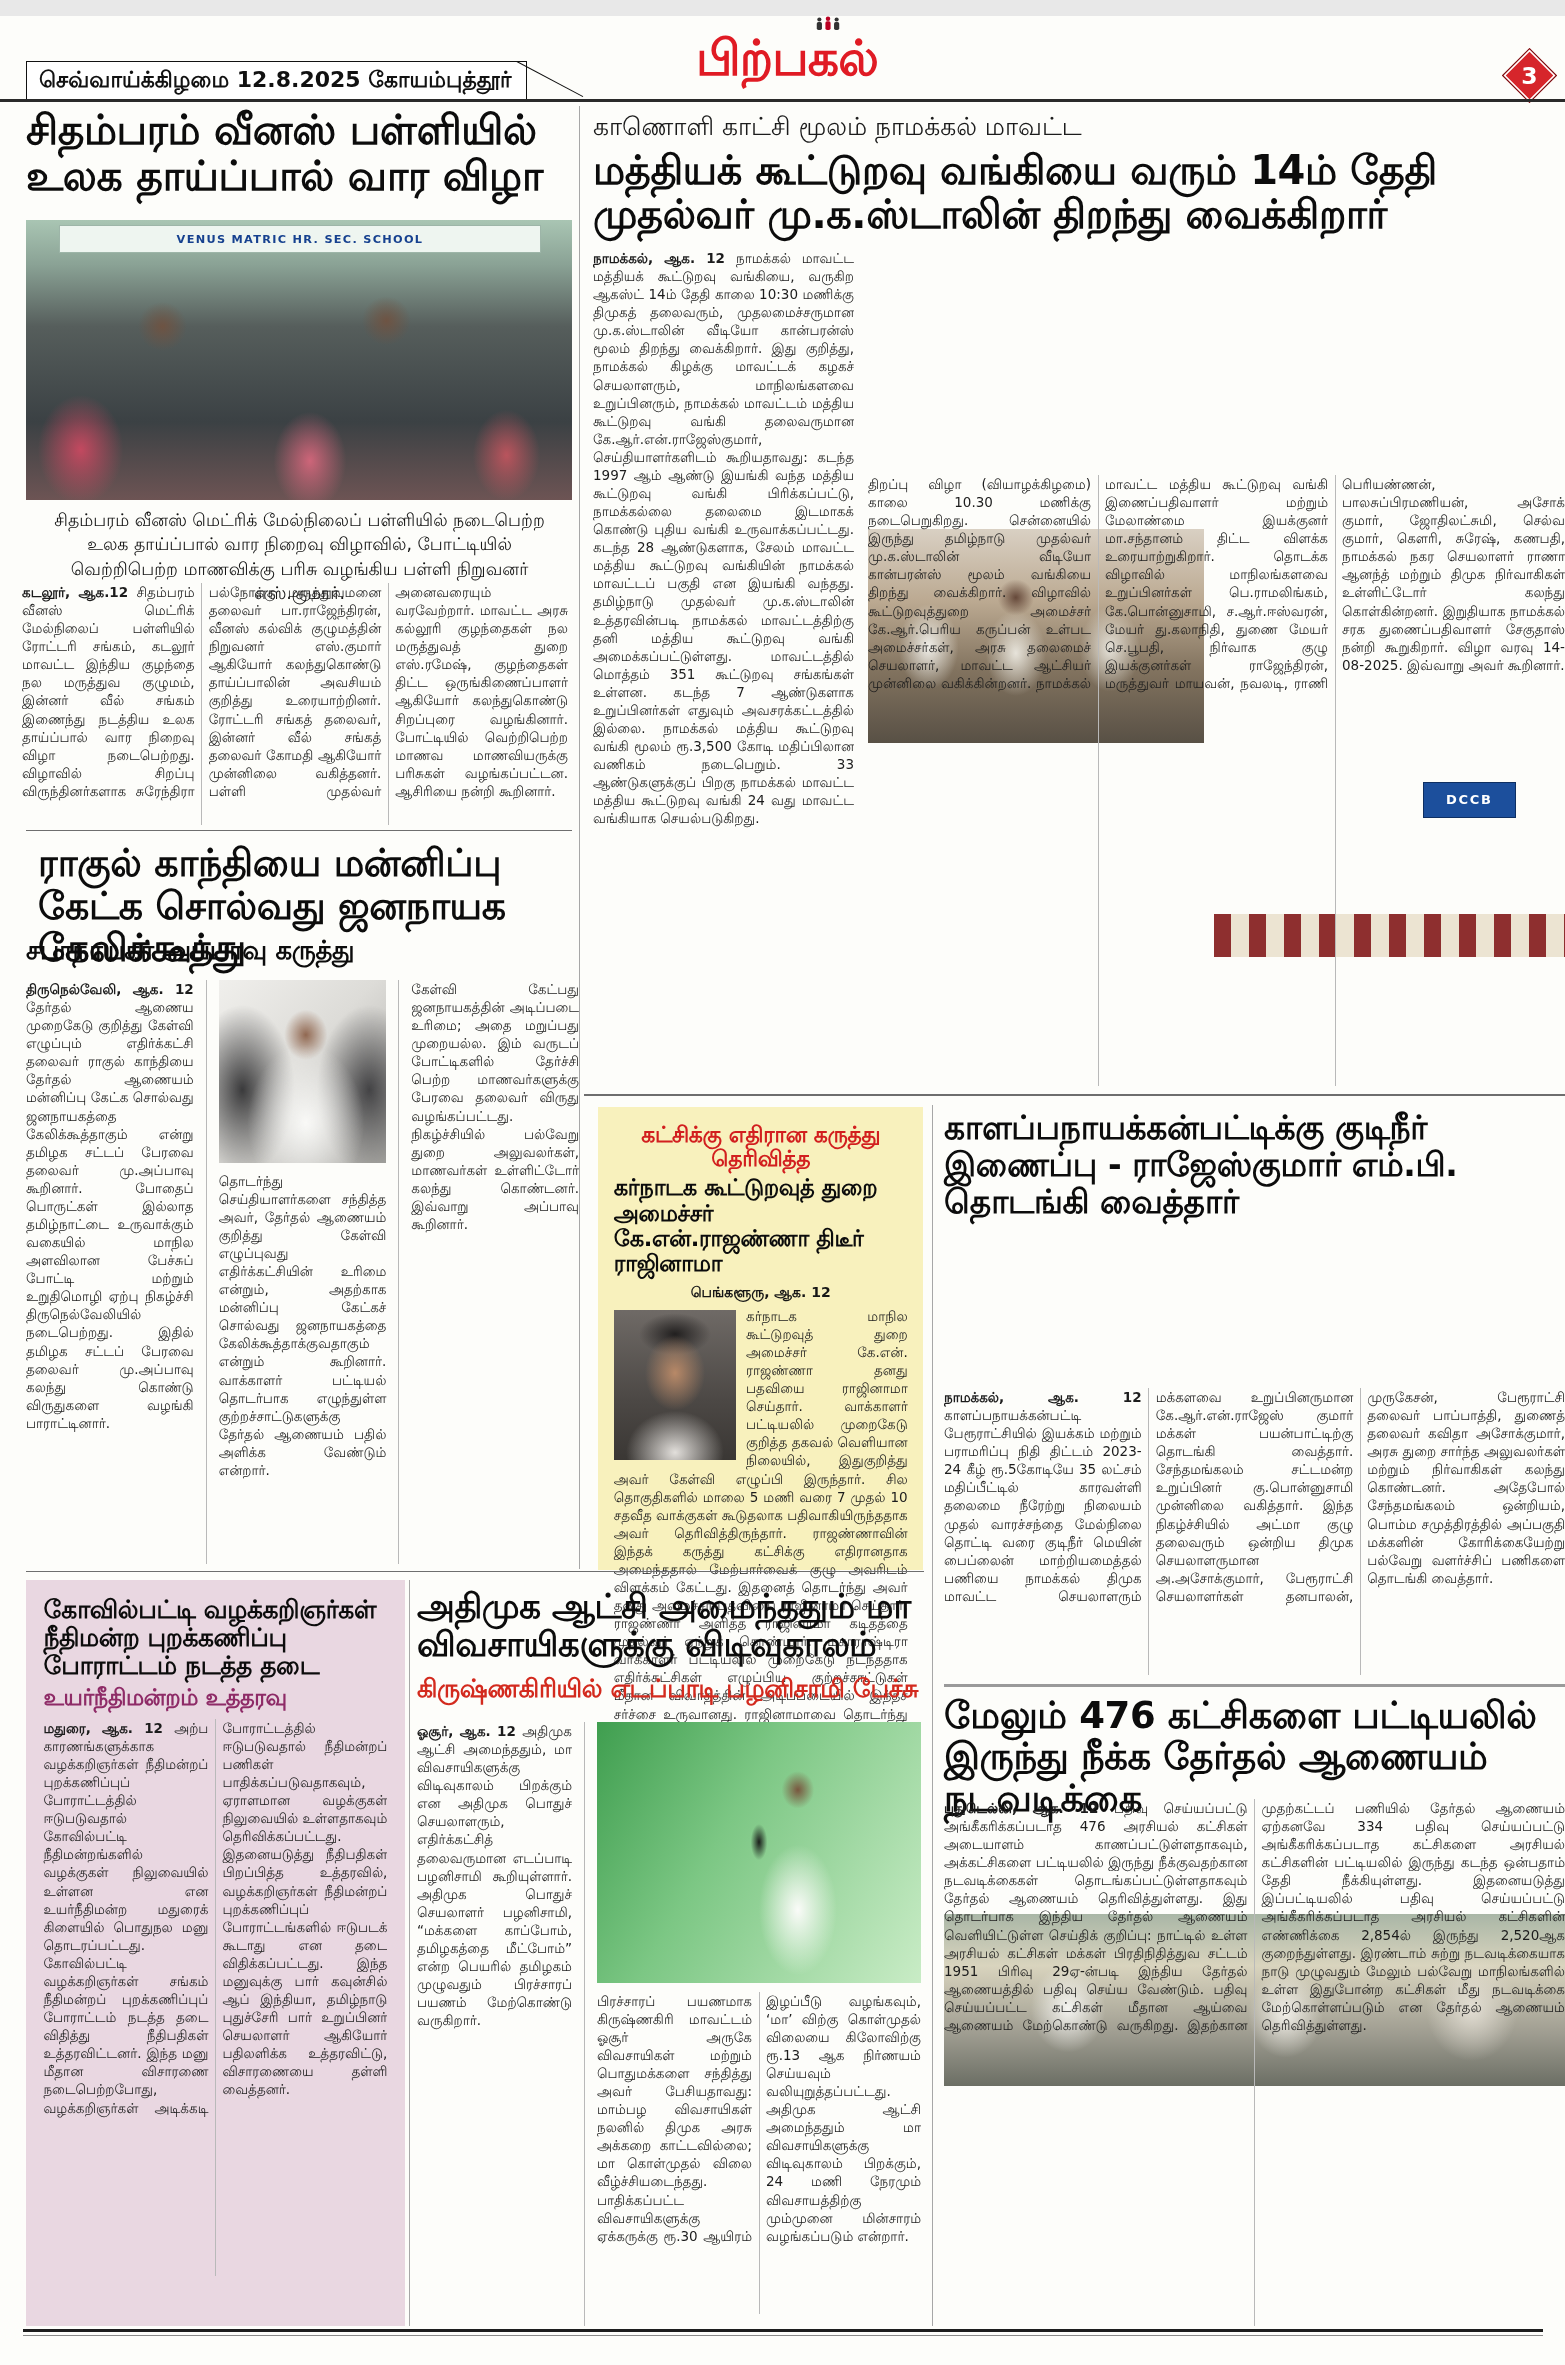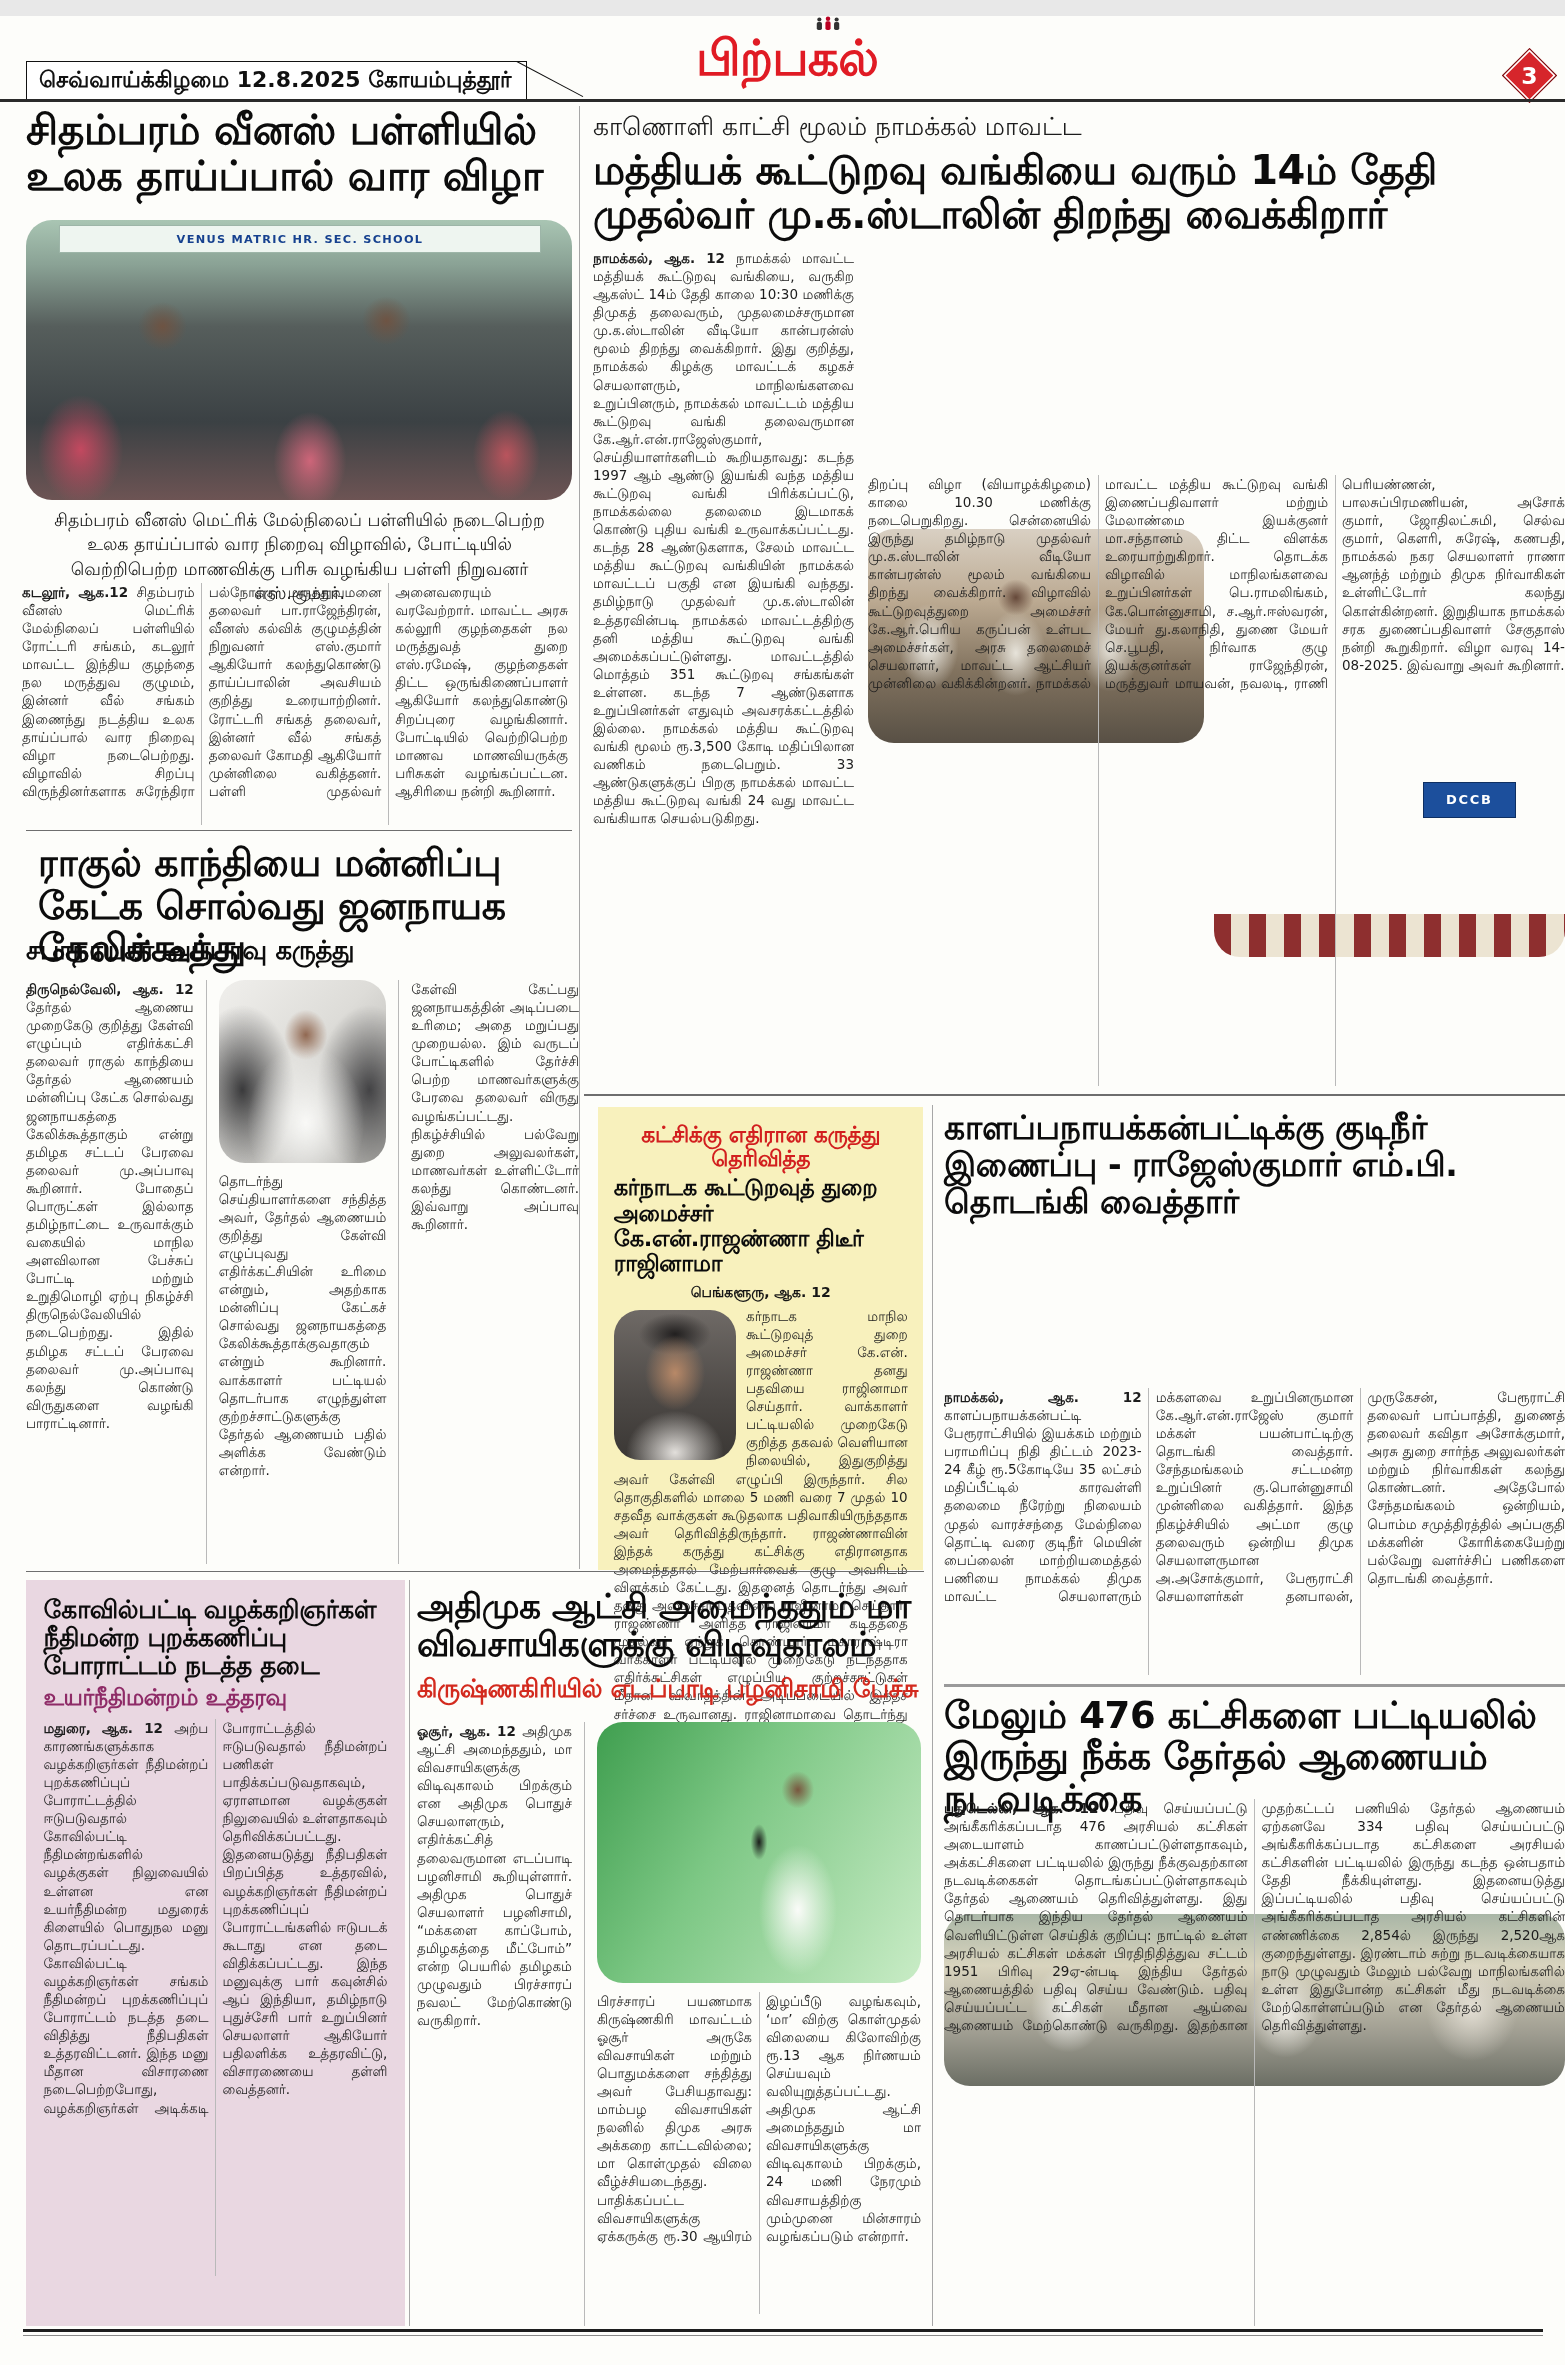--- a/index.html
+++ b/index.html
@@ -49,21 +49,21 @@
   .cols-3 { column-count:3; column-gap:14px; column-rule:0.9px solid #b9b9b9; }
   .hrule { background:#6e6e6e; height:0.9px; }
   .vrule { background:#a7a7a7; width:0.9px; }
   .caption { font-size:17.4px; line-height:1.4; text-align:center; font-weight:500; color:#141414; }
 
   .flexcols { display:flex; }
   .ncol { flex:1; min-width:0; }
   .ncol + .ncol { border-left:0.9px solid #b9b9b9; padding-left:12px; margin-left:12px; }
 
   
-  .photo { position:relative; overflow:hidden;border-radius:26px; }
+  .photo { position:relative; overflow:hidden; }
   .ph-venus {
     background:
       radial-gradient(61px 78px at 10% 82%, rgba(208,73,98,.9), rgba(208,73,98,0) 70%),
       radial-gradient(52px 70px at 52% 86%, rgba(219,104,126,.9), rgba(219,104,126,0) 70%),
       radial-gradient(48px 65px at 88% 84%, rgba(204,86,96,.85), rgba(204,86,96,0) 70%),
       radial-gradient(35px 35px at 25% 38%, rgba(112,82,64,.9), rgba(112,82,64,0) 70%),
       radial-gradient(35px 35px at 66% 36%, rgba(112,82,64,.9), rgba(112,82,64,0) 70%),
       linear-gradient(180deg,#a9c5b3 0%,#8aa295 16%,#565e5c 38%,#3b4144 72%,#6d5454 100%);
   }
   .photo-banner {
@@ -255,21 +255,21 @@
   </div>
 
   <div class="abs vrule" style="left:409px; top:1564px; height:746px;"></div>
 
   <div class="abs hl" style="left:417px; top:1571px; width:504px; font-size:34px;">அதிமுக ஆட்சி அமைந்ததும் மா விவசாயிகளுக்கு விடிவுகாலம்</div>
   <div class="abs hl" style="left:417px; top:1659px; width:504px; font-size:25px; color:#d32a1e;">கிருஷ்ணகிரியில் எடப்பாடி பழனிசாமி பேச்சு</div>
 
   <div class="abs flexcols" style="left:417px; top:1706px; width:504px; height:604px;">
     <div class="ncol body-text" style="max-width:155px;">
       <span class="dl">ஓசூர், ஆக. 12  </span>
-      <span>அதிமுக ஆட்சி அமைந்ததும், மா விவசாயிகளுக்கு விடிவுகாலம் பிறக்கும் என அதிமுக பொதுச் செயலாளரும், எதிர்க்கட்சித் தலைவருமான எடப்பாடி பழனிசாமி கூறியுள்ளார். அதிமுக பொதுச் செயலாளர் பழனிசாமி, “மக்களை காப்போம், தமிழகத்தை மீட்போம்” என்ற பெயரில் தமிழகம் முழுவதும் பிரச்சாரப் நவலட் மேற்கொண்டு வருகிறார்.</span>
+      <span>அதிமுக ஆட்சி அமைந்ததும், மா விவசாயிகளுக்கு விடிவுகாலம் பிறக்கும் என அதிமுக பொதுச் செயலாளரும், எதிர்க்கட்சித் தலைவருமான எடப்பாடி பழனிசாமி கூறியுள்ளார். அதிமுக பொதுச் செயலாளர் பழனிசாமி, “மக்களை காப்போம், தமிழகத்தை மீட்போம்” என்ற பெயரில் தமிழகம் முழுவதும் பிரச்சாரப் பயணம் மேற்கொண்டு வருகிறார்.</span>
     </div>
     <div class="ncol">
       <div class="photo ph-eps" style="width:100%; height:261px; margin-bottom:8.7px;"></div>
       <div class="body-text cols-2" style="height:322px; overflow:hidden;">பிரச்சாரப் பயணமாக கிருஷ்ணகிரி மாவட்டம் ஓசூர் அருகே விவசாயிகள் மற்றும் பொதுமக்களை சந்தித்து அவர் பேசியதாவது: மாம்பழ விவசாயிகள் நலனில் திமுக அரசு அக்கறை காட்டவில்லை; மா கொள்முதல் விலை வீழ்ச்சியடைந்தது. பாதிக்கப்பட்ட விவசாயிகளுக்கு ஏக்கருக்கு ரூ.30 ஆயிரம் இழப்பீடு வழங்கவும், ‘மா’ விற்கு கொள்முதல் விலையை கிலோவிற்கு ரூ.13 ஆக நிர்ணயம் செய்யவும் வலியுறுத்தப்பட்டது. அதிமுக ஆட்சி அமைந்ததும் மா விவசாயிகளுக்கு விடிவுகாலம் பிறக்கும், 24 மணி நேரமும் விவசாயத்திற்கு மும்முனை மின்சாரம் வழங்கப்படும் என்றார்.</div>
     </div>
   </div>
 
   <div class="abs bottom-rule"></div>
 
 </div>

